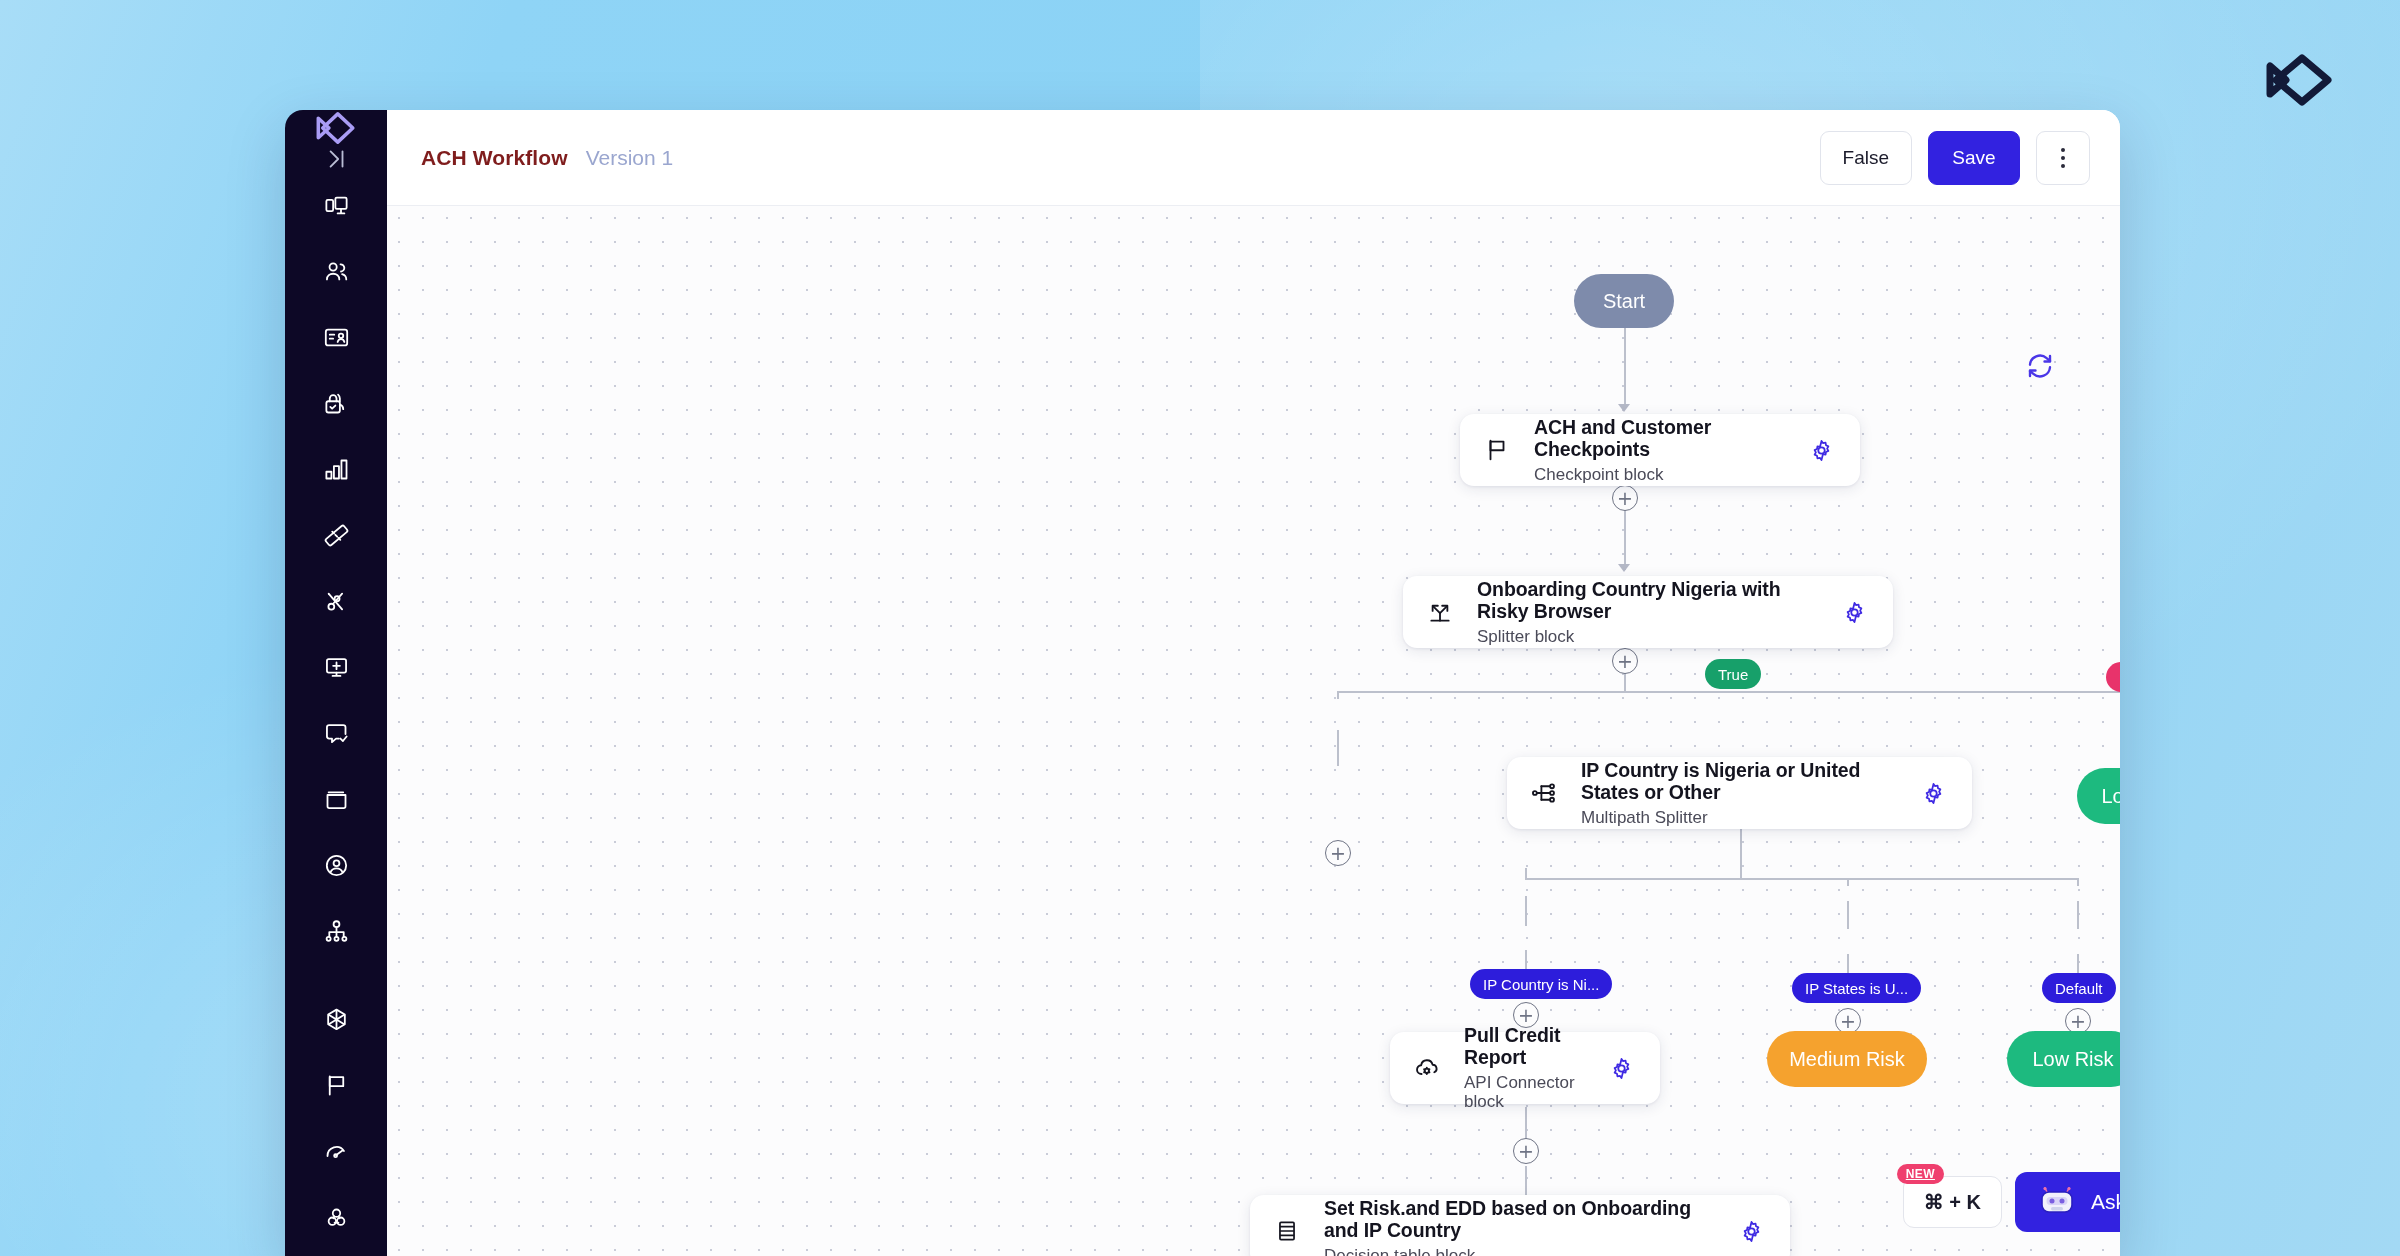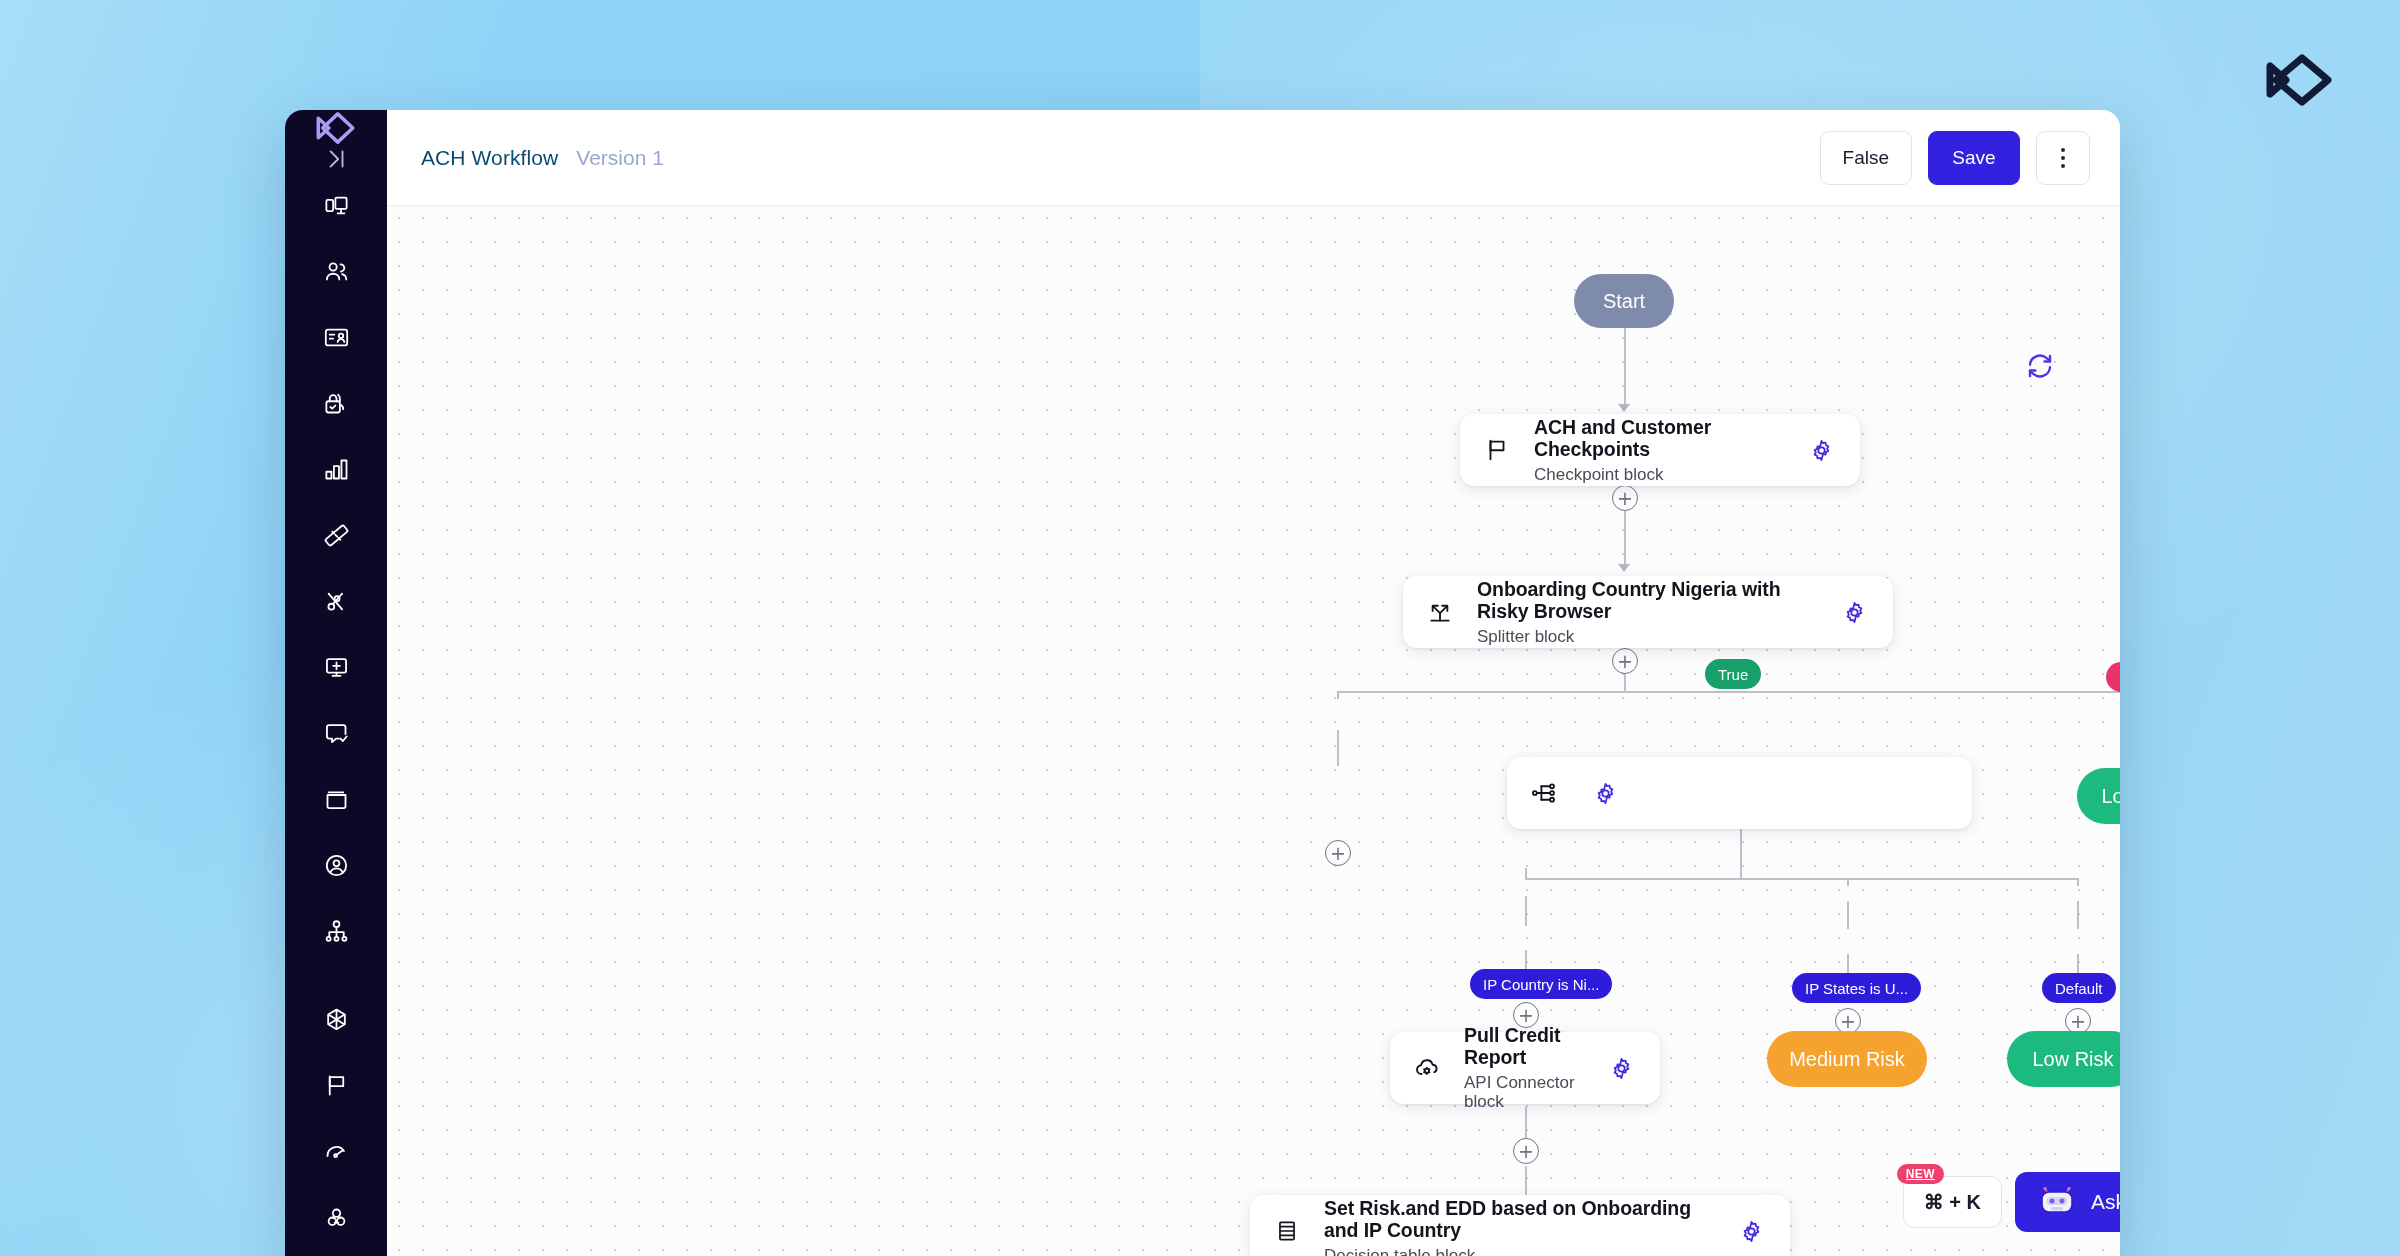--- a/index.html
+++ b/index.html
@@ -81,21 +81,21 @@
   }
   .topbar {
     height: 96px;
     background: #fff;
     display: flex; align-items: center;
     padding: 0 30px 0 34px;
     border-bottom: 1px solid #eceef3;
     flex: none;
   }
   .wf-title {
-    font-size: 21px; font-weight: 400; color: #0c4a6e; letter-spacing: .1px;
+    font-size: 21px; font-weight: 700; color: #7f1d1d; letter-spacing: .1px;
   }
   .wf-version {
     font-size: 21px; color: #9aa6cf; margin-left: 18px; font-weight: 400;
   }
   .topbar-actions { margin-left: auto; display: flex; align-items: center; gap: 16px; }
   .btn {
     height: 54px; border-radius: 9px;
     font-size: 19px; font-family: inherit;
     display: flex; align-items: center; justify-content: center;
     cursor: pointer;
@@ -550,20 +550,24 @@
           <svg viewBox="0 0 24 24" width="26" height="26" fill="none" stroke="#14141f" stroke-width="1.7" stroke-linecap="round" stroke-linejoin="round">
             <circle cx="3.6" cy="12" r="1.8"></circle>
             <circle cx="19.4" cy="5.8" r="1.8"></circle>
               <circle cx="19.4" cy="12" r="1.8"></circle>
               <circle cx="19.4" cy="18.2" r="1.8"></circle>
             <path d="M5.4 12h4.2"></path>
               <path d="M9.6 5.8v12.4"></path>
             <path d="M9.6 5.8h8M9.6 12h8M9.6 18.2h8"></path>
           </svg>
         </span>
+        <span class="card-text">
+          <span class="card-title" style="display:block">IP Country is Nigeria or United States or Other</span>
+          <span class="card-sub" style="display:block">Multipath Splitter</span>
+        </span>
         <span class="card-gear">
           <svg viewBox="0 0 24 24" width="25" height="25" fill="none" stroke="#3f2ae3" stroke-width="1.7" stroke-linecap="round" stroke-linejoin="round">
             <circle cx="12" cy="12" r="3.1"></circle>
             <path d="M12 2.8l1.4 2.1 2.5-.5.4 2.5 2.3 1.1-1.2 2.2 1.2 2.2-2.3 1.1-.4 2.5-2.5-.5L12 21.2l-1.4-2.1-2.5.5-.4-2.5-2.3-1.1 1.2-2.2-1.2-2.2 2.3-1.1.4-2.5 2.5.5z"></path>
           </svg>
         </span>
       </div>
 
       <div class="node tag tag-blue" style="left:1083px; top:763px;">IP Country is Ni...</div>
       <div class="node tag tag-blue" style="left:1405px; top:767px;">IP States is U...</div>

